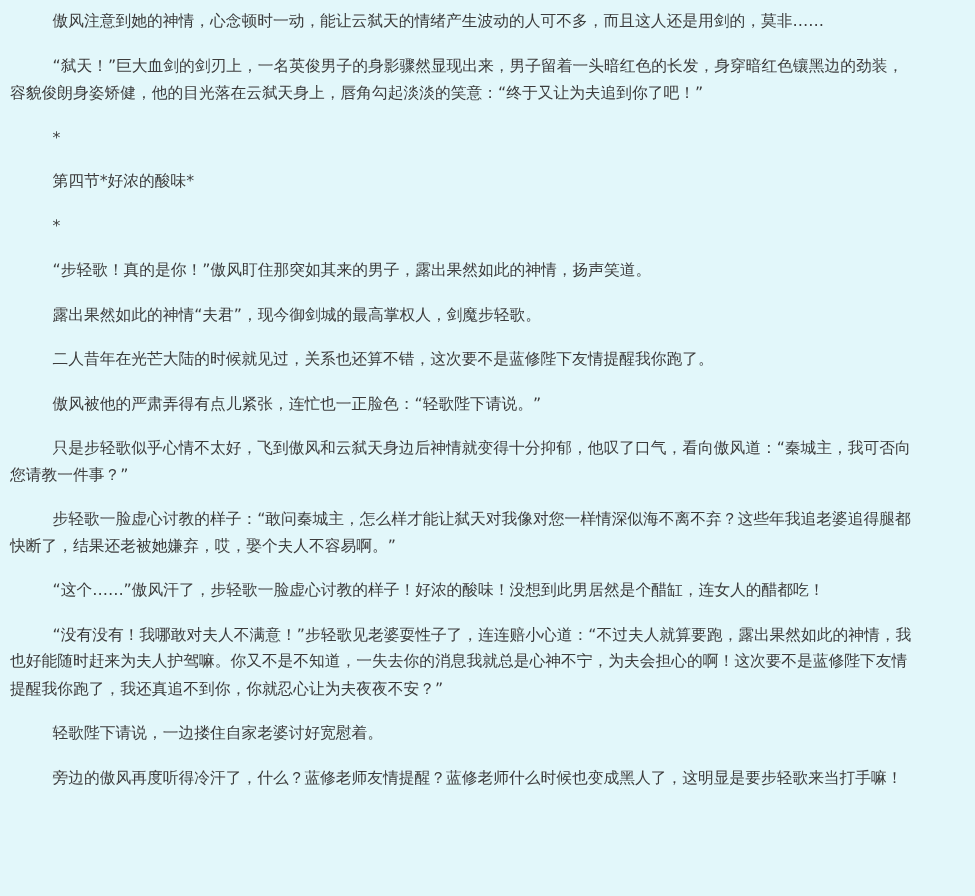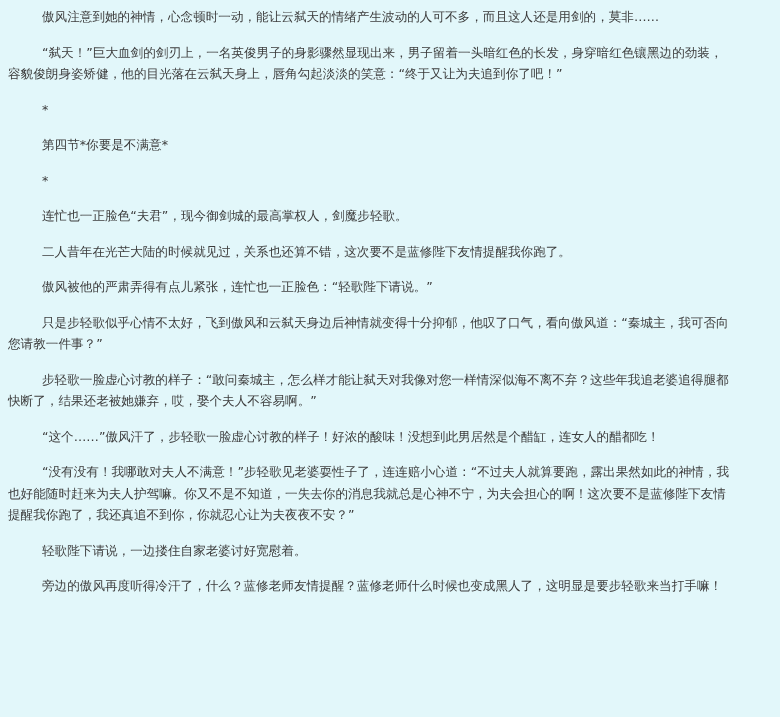--- a/index.html
+++ b/index.html
@@ -32,23 +32,24 @@
     margin-top: 6px;
   }
 </style>
 </head>
 <body style="background-color: rgb(226, 247, 250);">
 
 <div class="page" style="background-color: rgb(226, 247, 250); color: rgb(60, 60, 60);">
   <p>傲风注意到她的神情，心念顿时一动，能让云弑天的情绪产生波动的人可不多，而且这人还是用剑的，莫非……</p>
   <p>“弑天！”巨大血剑的剑刃上，一名英俊男子的身影骤然显现出来，男子留着一头暗红色的长发，身穿暗红色镶黑边的劲装，容貌俊朗身姿矫健，他的目光落在云弑天身上，唇角勾起淡淡的笑意：“终于又让为夫追到你了吧！”</p>
   <p>*</p>
-  <p>第四节*你要是不满意*</p>
+  <p>第四节*好浓的酸味*</p>
   <p>*</p>
-  <p>连忙也一正脸色“夫君”，现今御剑城的最高掌权人，剑魔步轻歌。</p>
+  <p>“步轻歌！真的是你！”傲风盯住那突如其来的男子，露出果然如此的神情，扬声笑道。</p>
+  <p>露出果然如此的神情“夫君”，现今御剑城的最高掌权人，剑魔步轻歌。</p>
   <p>二人昔年在光芒大陆的时候就见过，关系也还算不错，这次要不是蓝修陛下友情提醒我你跑了。</p>
   <p>傲风被他的严肃弄得有点儿紧张，连忙也一正脸色：“轻歌陛下请说。”</p>
   <p>只是步轻歌似乎心情不太好，飞到傲风和云弑天身边后神情就变得十分抑郁，他叹了口气，看向傲风道：“秦城主，我可否向您请教一件事？”</p>
   <p>步轻歌一脸虚心讨教的样子：“敢问秦城主，怎么样才能让弑天对我像对您一样情深似海不离不弃？这些年我追老婆追得腿都快断了，结果还老被她嫌弃，哎，娶个夫人不容易啊。”</p>
   <p>“这个……”傲风汗了，步轻歌一脸虚心讨教的样子！好浓的酸味！没想到此男居然是个醋缸，连女人的醋都吃！</p>
   <p>“没有没有！我哪敢对夫人不满意！”步轻歌见老婆耍性子了，连连赔小心道：“不过夫人就算要跑，露出果然如此的神情，我也好能随时赶来为夫人护驾嘛。你又不是不知道，一失去你的消息我就总是心神不宁，为夫会担心的啊！这次要不是蓝修陛下友情提醒我你跑了，我还真追不到你，你就忍心让为夫夜夜不安？”</p>
   <p>轻歌陛下请说，一边搂住自家老婆讨好宽慰着。</p>
   <p>旁边的傲风再度听得冷汗了，什么？蓝修老师友情提醒？蓝修老师什么时候也变成黑人了，这明显是要步轻歌来当打手嘛！</p>
 </div>
 

